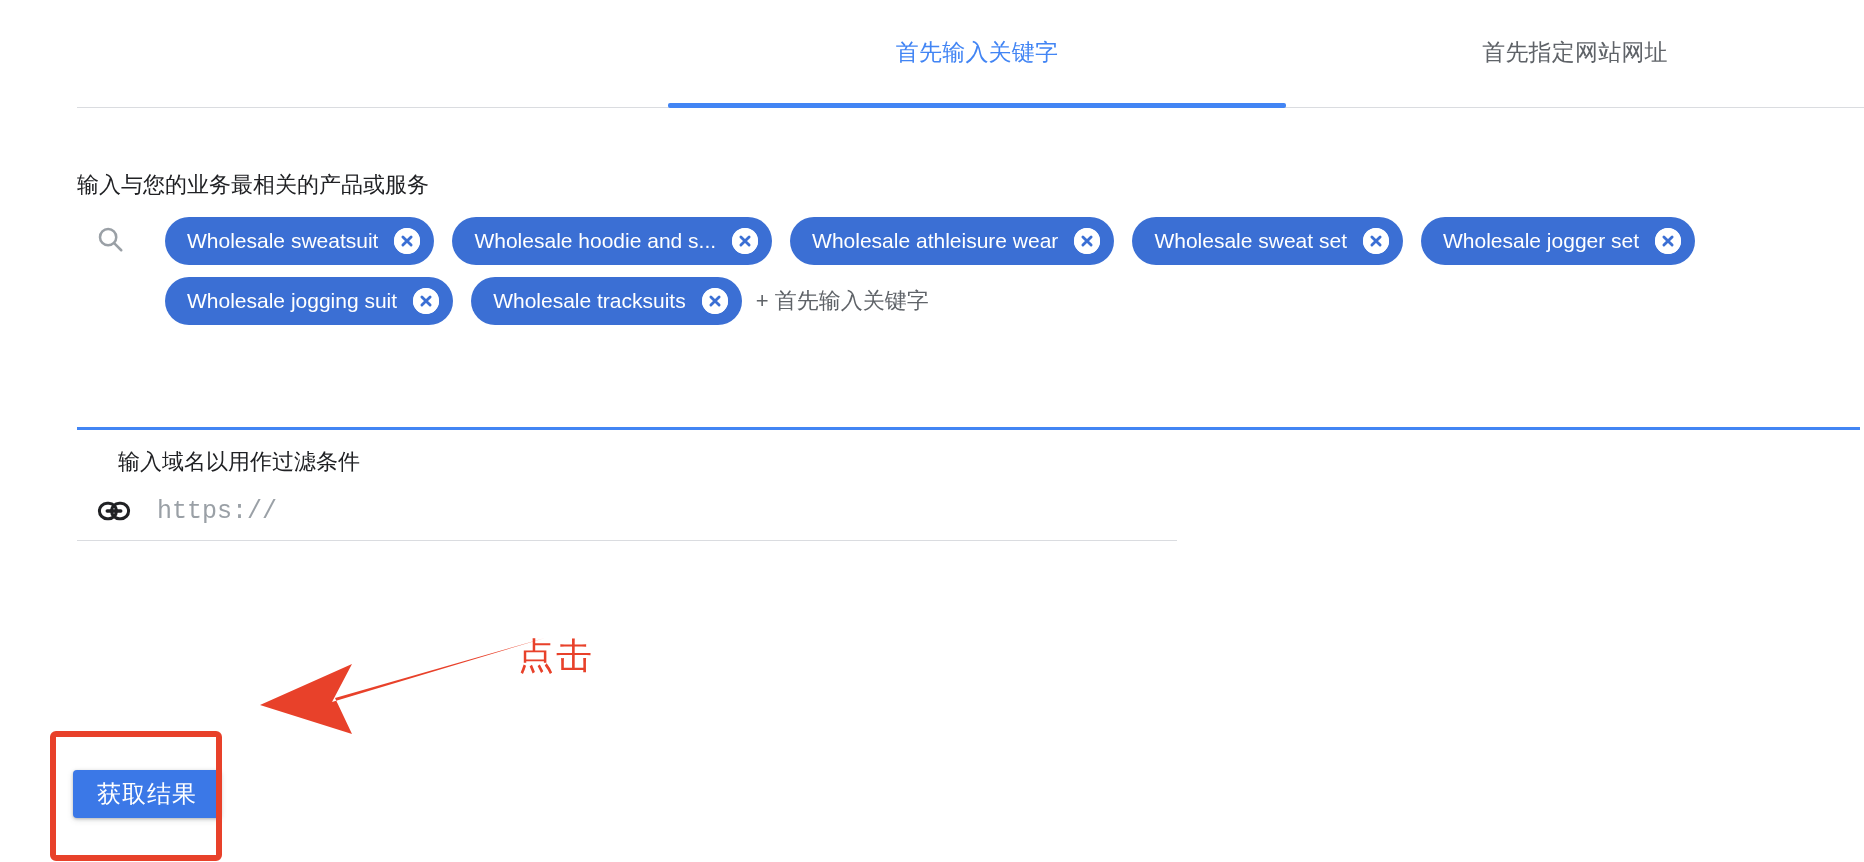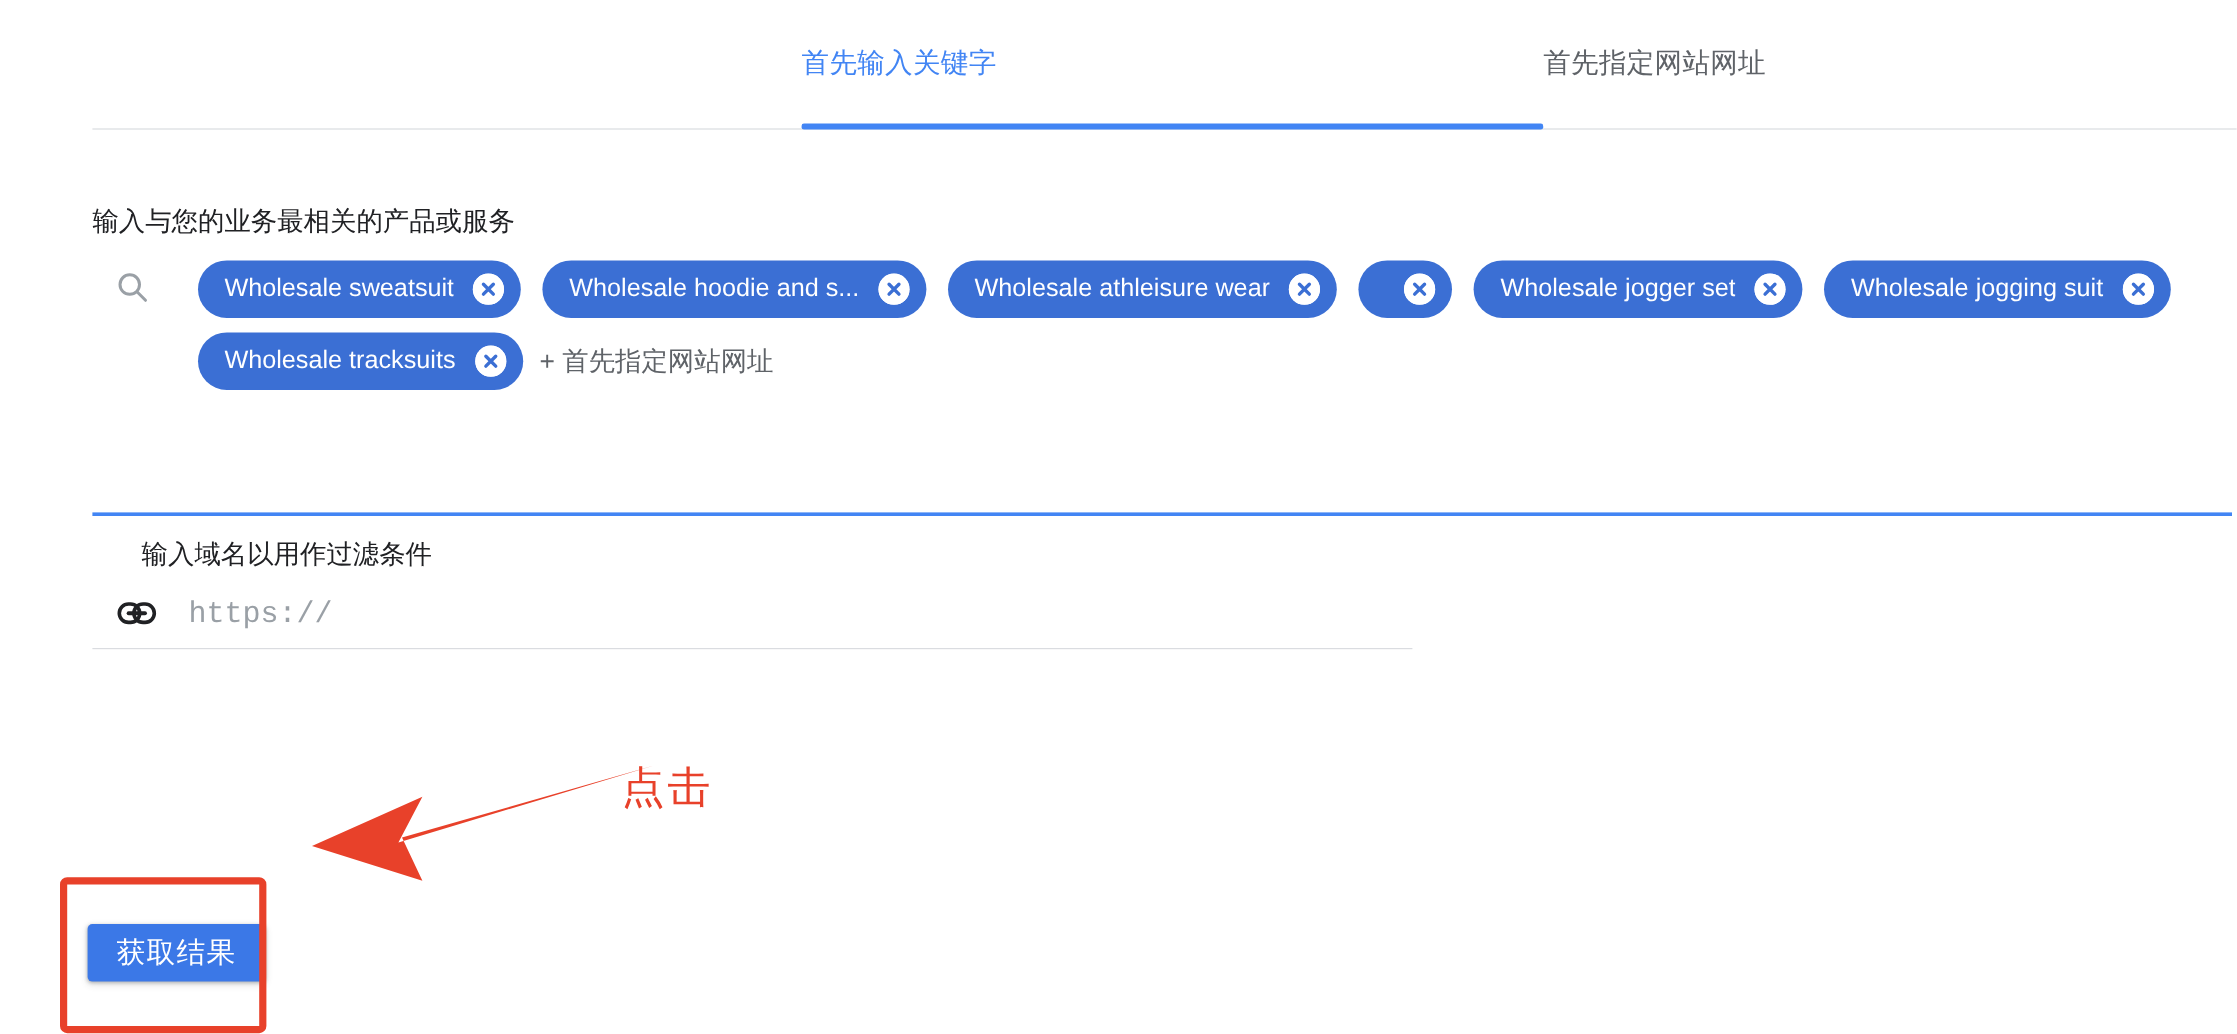--- a/index.html
+++ b/index.html
@@ -34,21 +34,21 @@
     height: 1px;
     background: #dadce0;
   }
   .tab {
     position: absolute;
     top: 28px;
     height: 48px;
     line-height: 48px;
     font-size: 23px;
     letter-spacing: .2px;
-    text-align: left;
+    text-align: center;
     cursor: pointer;
     user-select: none;
     white-space: nowrap;
   }
   .tab-1 {
     left: 668px;
     width: 618px;
     color: #4285f4;
   }
   .tab-2 {
@@ -303,20 +303,21 @@
         <span class="chip-label">Wholesale athleisure wear</span>
         <span class="chip-x">
           <svg viewBox="0 0 24 24" width="26" height="26">
             <circle cx="12" cy="12" r="12" fill="#ffffff"></circle>
             <path d="M8.2 8.2 L15.8 15.8 M15.8 8.2 L8.2 15.8" stroke="#3b6fd4" stroke-width="2.6" stroke-linecap="round"></path>
           </svg>
         </span>
       </span>
 
       <span class="chip">
+        <span class="chip-label">Wholesale sweat set</span>
         <span class="chip-x">
           <svg viewBox="0 0 24 24" width="26" height="26">
             <circle cx="12" cy="12" r="12" fill="#ffffff"></circle>
             <path d="M8.2 8.2 L15.8 15.8 M15.8 8.2 L8.2 15.8" stroke="#3b6fd4" stroke-width="2.6" stroke-linecap="round"></path>
           </svg>
         </span>
       </span>
 
       <span class="chip">
         <span class="chip-label">Wholesale jogger set</span>
@@ -341,21 +342,21 @@
       <span class="chip">
         <span class="chip-label">Wholesale tracksuits</span>
         <span class="chip-x">
           <svg viewBox="0 0 24 24" width="26" height="26">
             <circle cx="12" cy="12" r="12" fill="#ffffff"></circle>
             <path d="M8.2 8.2 L15.8 15.8 M15.8 8.2 L8.2 15.8" stroke="#3b6fd4" stroke-width="2.6" stroke-linecap="round"></path>
           </svg>
         </span>
       </span>
 
-      <span class="kw-more">+ 首先指定网站网址</span>
+      <span class="kw-more">+ 首先输入关键字</span>
     </div>
   </div>
 
   <div class="kw-underline"></div>
 </div>
 
 <div>
   <div class="dom-label">输入域名以用作过滤条件</div>
 
   <div class="dom-field">

